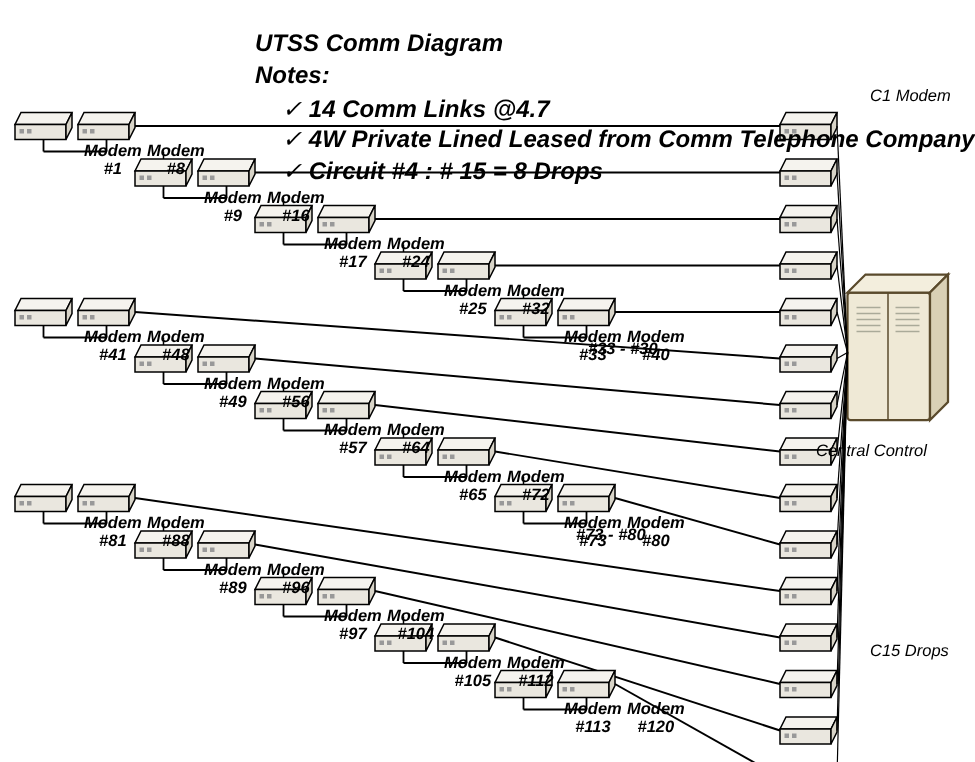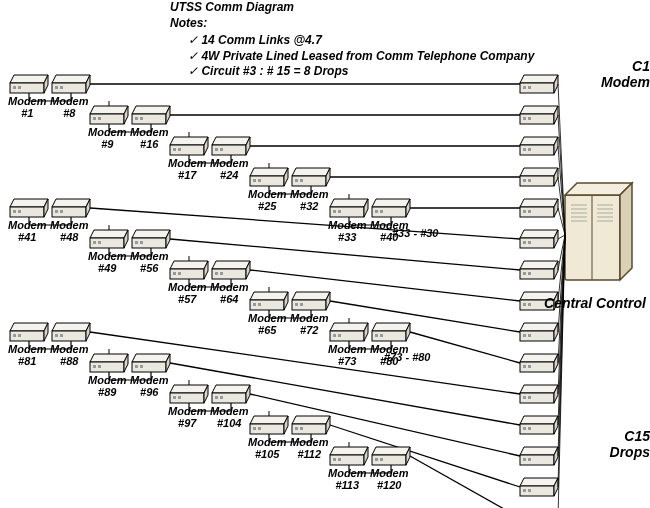--- a/index.html
+++ b/index.html
@@ -9,22 +9,22 @@
     background: #fff;
     width: 650px;
     height: 508px;
     overflow: hidden;
     position: relative;
   }
   svg { position: absolute; top: 0; left: 0; }
   .title-block {
     position: absolute;
     left: 170px;
-    top: 0;
-    font-size: 12px;
+    top: 20px;
+    font-size: 16px;
     font-weight: bold;
     line-height: 1.3;
     font-style: italic;
   }
   .title-block ul {
     margin: 2px 0 0 0;
     padding-left: 18px;
     list-style: none;
   }
   .title-block li::before {
@@ -32,32 +32,33 @@
     font-weight: normal;
   }
   .label {
     position: absolute;
     font-size: 11px;
     font-weight: bold;
     font-style: italic;
     text-align: center;
     line-height: 1.1;
     white-space: pre;
+    margin-left: 48px;
   }
   .range {
     position: absolute;
     font-size: 11px;
     font-weight: bold;
     font-style: italic;
     white-space: nowrap;
   }
   .right-label {
     position: absolute;
-    font-size: 14px;
-    font-weight: bold;
+    font-size: 11px;
+    font-weight: normal;
     font-style: italic;
     text-align: right;
     line-height: 1.15;
   }
 </style>
 </head>
 <body>
 
 <svg id="svg" width="650" height="508">
     <polygon points="524,75 558,75 554,83 520,83" fill="#f5f3ee" stroke="#000" stroke-width="1"></polygon>
@@ -387,21 +388,21 @@
     <line x1="558" y1="487" x2="565" y2="235" stroke="#000" stroke-width="0.8"></line>
     <line x1="558" y1="518" x2="565" y2="235" stroke="#000" stroke-width="0.8"></line>
   </svg>
 
 <div class="title-block">
   <div>UTSS Comm Diagram</div>
   <div>Notes:</div>
   <ul>
     <li>14 Comm Links @4.7</li>
     <li>4W Private Lined Leased from Comm Telephone Company</li>
-    <li>Circuit #3 : # 15 = 8 Drops</li>
+    <li>Circuit #4 : # 15 = 8 Drops</li>
   </ul>
 </div>
 
 <div class="right-label" style="left:580px; top:58px;">C1
 Modem</div>
 <div class="right-label" style="left:544px; top:295px;">Central
 Control</div>
 <div class="right-label" style="left:580px; top:428px;">C15
 Drops</div>
 

